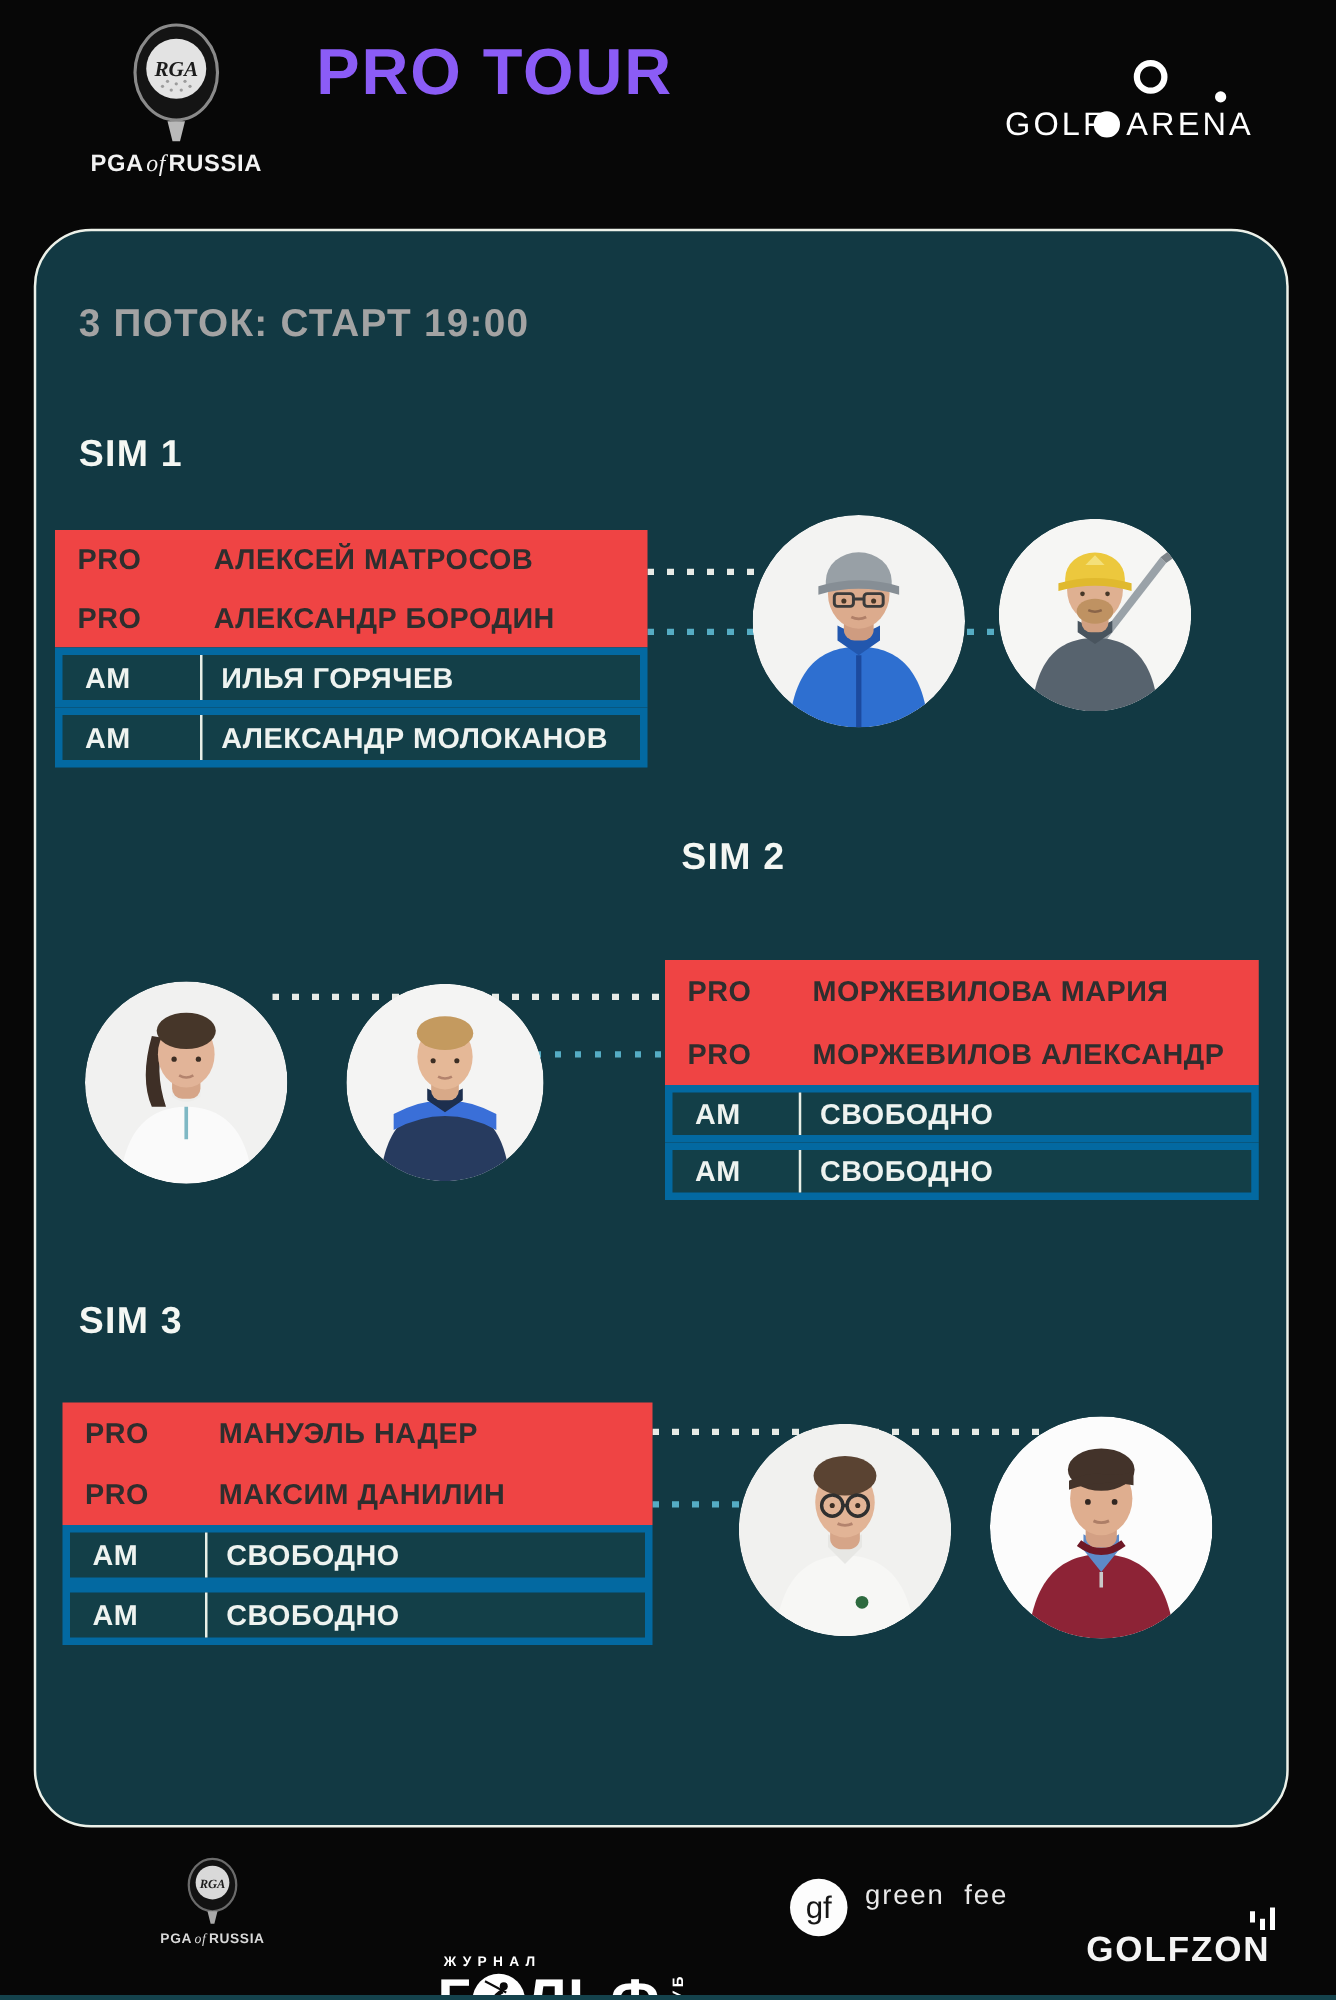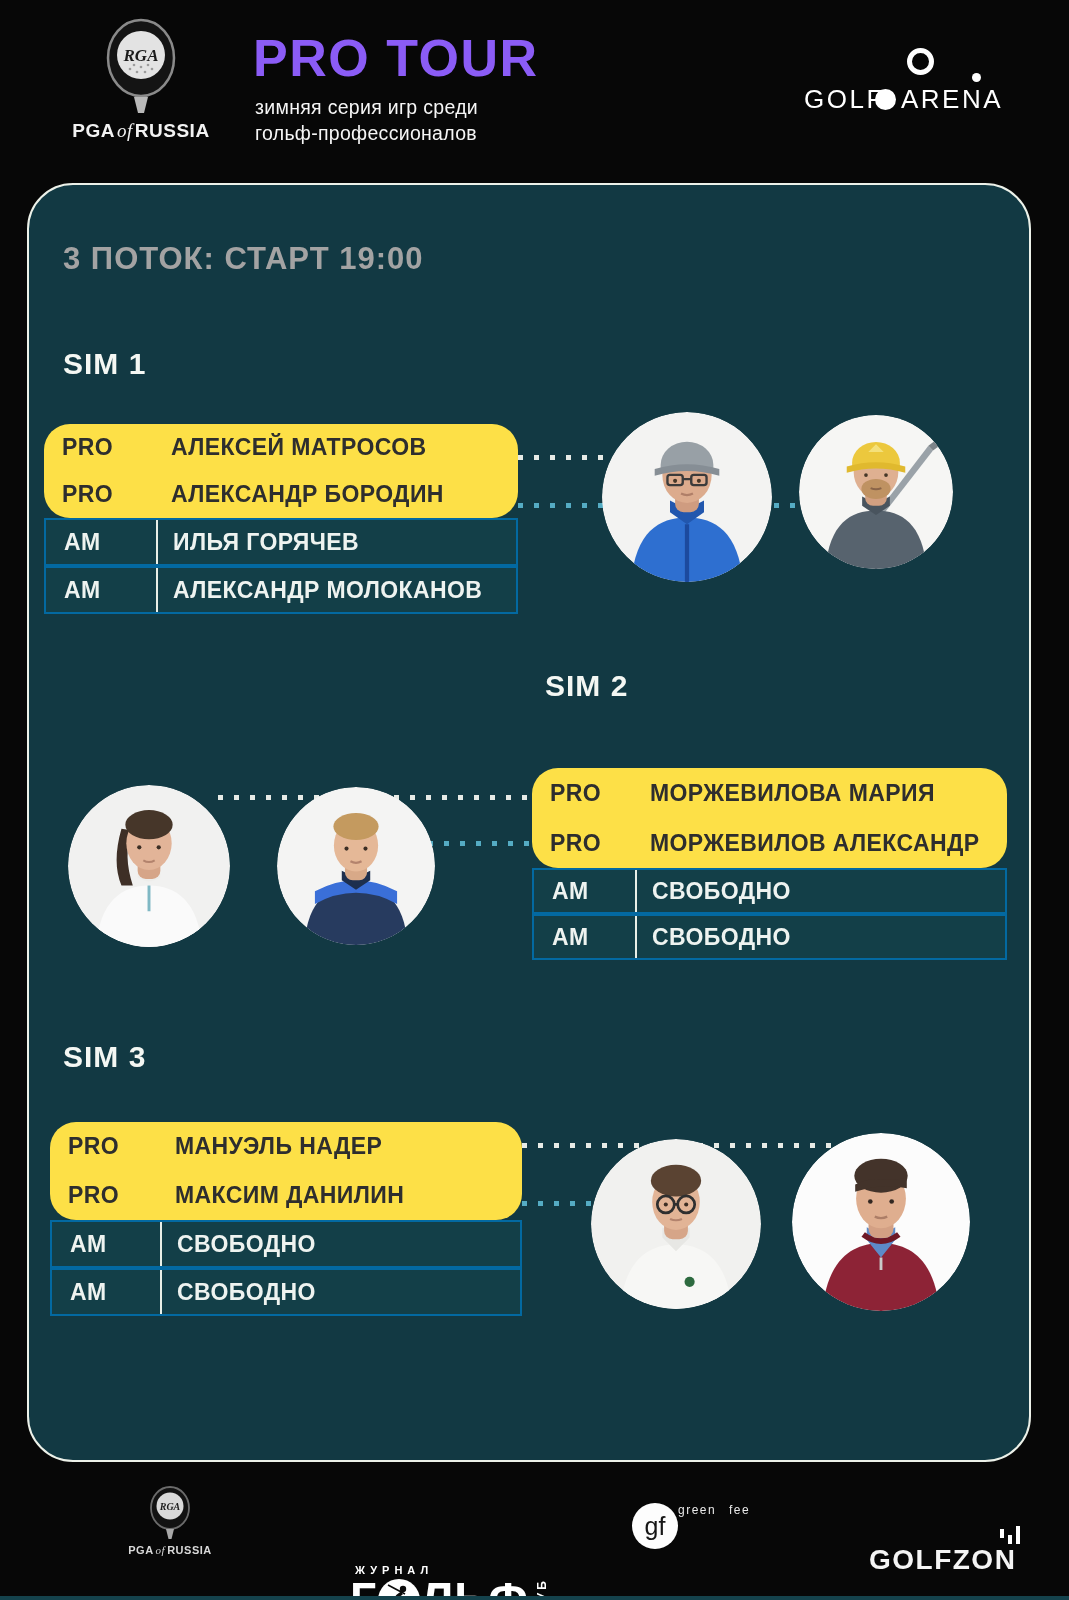--- a/index.html
+++ b/index.html
@@ -36,25 +36,25 @@
   .panel{
     left:27px;top:183px;width:1004px;height:1279px;box-sizing:border-box;
     background:#123943;border:2px solid #ecf1e9;border-radius:46px;z-index:0;
   }
   .flow-title{left:63px;top:241px;color:#a3a3a3;font-size:31px;font-weight:bold;letter-spacing:1px;z-index:2;}
   .sim-label{color:#f4f7f3;font-size:30px;font-weight:bold;letter-spacing:1px;z-index:2;}
 
   
   .ptable{z-index:2;}
   .prow{display:flex;height:47px;align-items:center;font-weight:bold;font-size:23px;letter-spacing:.4px;box-sizing:border-box;}
-  .pro-block{background:#fde047;border-radius:26px;}
+  .pro-block{background:#ef4444;}
   .prow.pro{color:#2e2e2e;}
   .prow.am{
     background:#133f48;color:#eef3f0;height:48px;
-    border:2px solid #0369a1;
+    border:6px solid #0369a1;
   }
   .cell{white-space:nowrap;}
   .cell.type{width:var(--lw,112px);padding-left:18px;flex:none;box-sizing:border-box;align-self:stretch;display:flex;align-items:center;}
   .prow.am .cell.type{border-right:2px solid #e9efe7;}
   .cell.name{padding-left:15px;}
 
   
   .dots{height:5px;z-index:1;}
   .dots.white{background-image:repeating-linear-gradient(90deg,#e7ebe6 0 5px,transparent 5px 16px);}
   .dots.teal{background-image:repeating-linear-gradient(90deg,#55acc4 0 5px,transparent 5px 16px);}
@@ -66,21 +66,21 @@
   
   .f-mag{left:350px;top:1564px;color:#fff;}
   .mag-top{font-size:11px;letter-spacing:5px;font-weight:bold;margin:0 0 2px 5px;}
   .mag-row{display:flex;align-items:center;}
   .mag-big{font-size:46px;font-weight:bold;letter-spacing:1px;line-height:.9;}
   .mag-ball{width:42px;height:42px;border-radius:50%;background:#fff;margin:0 1px;position:relative;}
   .mag-side{writing-mode:vertical-rl;transform:rotate(180deg);font-size:12px;font-weight:bold;letter-spacing:3px;margin-left:6px;height:44px;text-align:center;}
   .f-gf{left:632px;top:1503px;display:flex;align-items:flex-start;color:#e9e9e9;}
   .gf-circle{width:46px;height:46px;border-radius:50%;background:#fdfdfd;color:#161616;
     display:flex;align-items:center;justify-content:center;font-size:25px;font-weight:500;}
-  .gf-label{font-size:12px;letter-spacing:1.5px;word-spacing:8px;font-weight:400;}
+  .gf-label{margin-left:14px;font-size:22px;letter-spacing:1.5px;word-spacing:8px;font-weight:400;}
   .f-gz{left:869px;top:1544px;color:#f4f4f4;font-size:28px;font-weight:bold;letter-spacing:1.5px;}
   .gz-bars{position:absolute;right:-4px;top:-20px;display:flex;}
   .gz-bars i{display:block;width:4px;background:#fff;margin-left:4px;}
   .gz-b1{height:9px;margin-top:5px;}
   .gz-b2{height:9px;margin-top:11px;}
   .gz-b3{height:18px;margin-top:2px;}
   .bottom-strip{left:0;top:1596px;width:1069px;height:4px;background:#14424c;}
 </style>
 </head>
 <body>
@@ -98,24 +98,20 @@
       <circle cx="68" cy="51" r="1.3" fill="#9c9c9c"></circle>
         <circle cx="75" cy="53" r="1.3" fill="#9c9c9c"></circle>
         <circle cx="82" cy="51" r="1.3" fill="#9c9c9c"></circle>
       <text x="75" y="47" text-anchor="middle" font-family="Liberation Serif,serif" font-style="italic" font-weight="bold" font-size="17" fill="#1c1c1c">RGA</text>
       <path d="M68,83 L82,83 L78,99 L72,99 Z" fill="#b9b9b9"></path>
     </svg>
     <div class="pga-caption"><span>PGA</span><span class="of">of</span><span>RUSSIA</span></div>
   </div>
 
   <div class="abs hdr-title">PRO TOUR</div>
-  <div class="abs hdr-sub">
-    <div>зимняя серия игр среди</div>
-    <div>гольф-профессионалов</div>
-  </div>
 
   <div class="abs golfarena">
     <span class="ga-ring"></span>
     <span class="ga-dot"></span>
     <span class="ga-ball"></span>
     <span class="ga-word ga-golf">GOLF</span>
     <span class="ga-word ga-arena">ARENA</span>
   </div>
 
   <div class="abs panel"></div>

